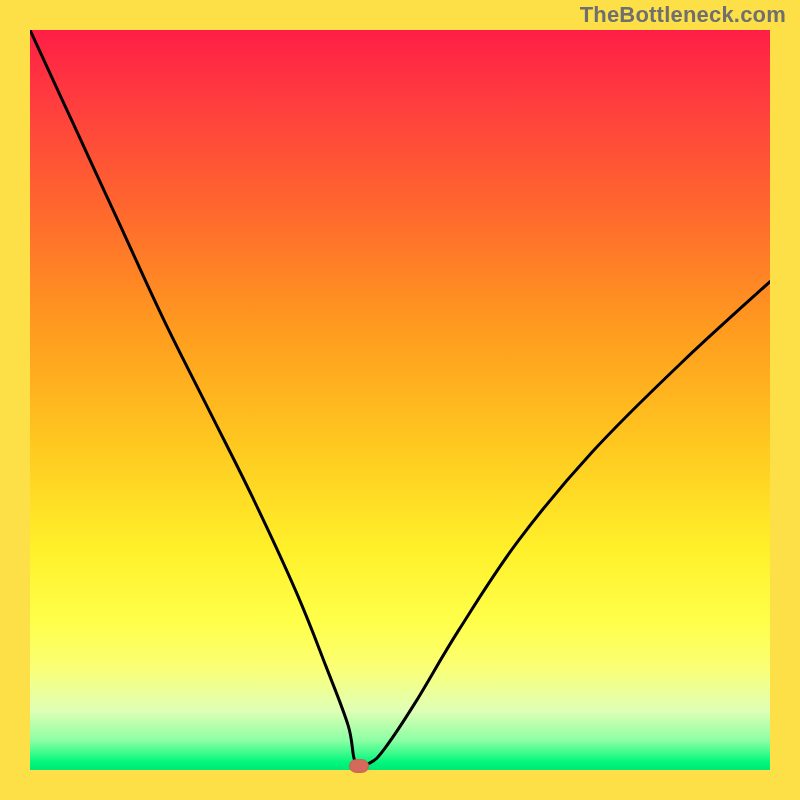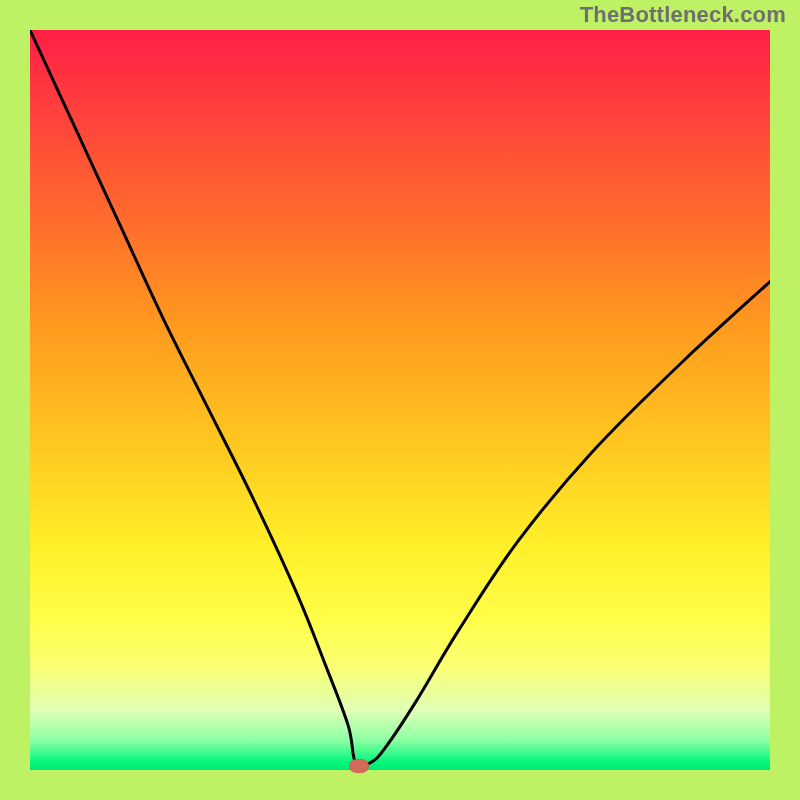--- a/index.html
+++ b/index.html
@@ -8,21 +8,21 @@
     width: 800px;
     height: 800px;
     background: #000;
     font-family: Arial, Helvetica, sans-serif;
     overflow: hidden;
   }
   .frame {
     position: relative;
     width: 800px;
     height: 800px;
-    background: #bef264;
+    background: #fde047;
   }
   .watermark {
     position: absolute;
     top: 2px;
     right: 14px;
     color: #6f6f6f;
     font-size: 22px;
     font-weight: 600;
     letter-spacing: 0.2px;
     z-index: 10;

